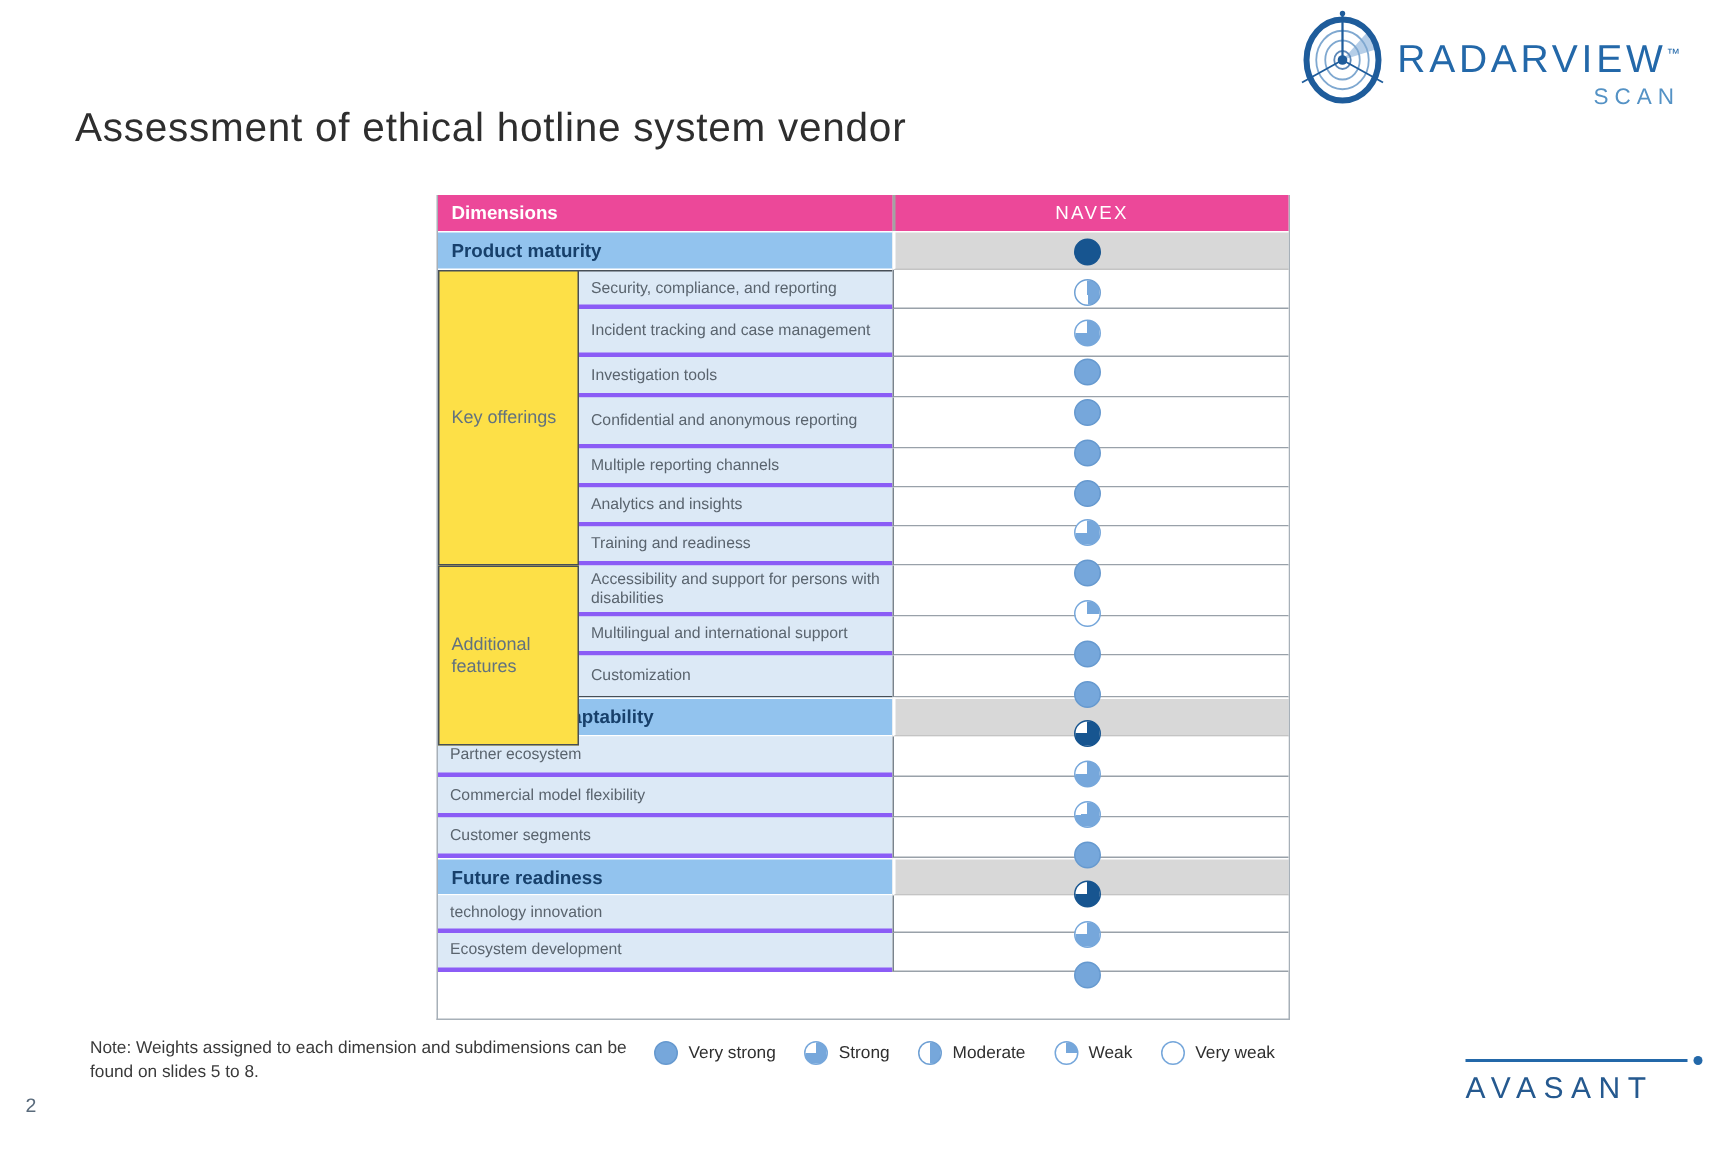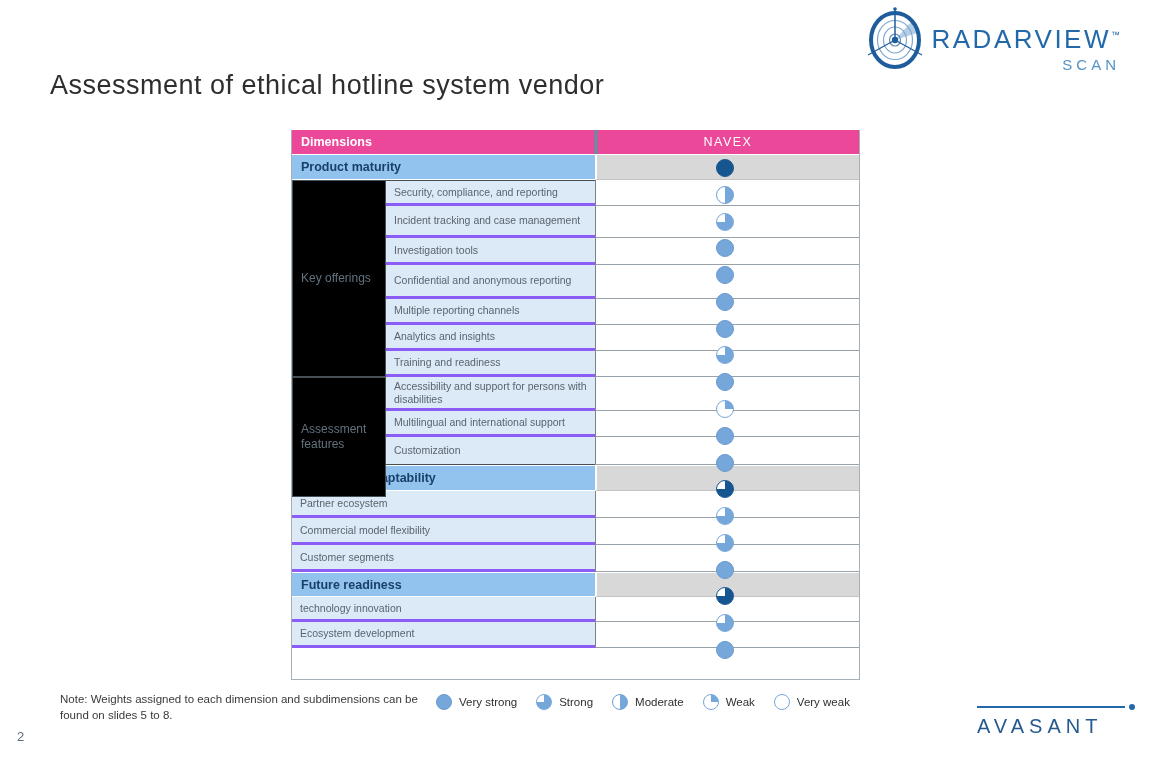--- a/index.html
+++ b/index.html
@@ -21,38 +21,38 @@
   
   .table-wrap { position:absolute; left:291px; top:130px; width:569px; height:550px;
                 border:1px solid #a7b0b8; border-top:none; }
   .row { display:flex; width:100%; }
   .lp { width:304px; position:relative; }
   .rp { width:265px; position:relative; }
 
   .hdr-row .lp, .hdr-row .rp { background:#ec4899; color:#fff; display:flex; align-items:center; }
   .hdr-row .lp { font-weight:bold; font-size:12.5px; padding-left:9px; }
   .hdr-row .rp { justify-content:center; font-size:12.5px; letter-spacing:1.5px;
-                 border-left:2px solid #14b8a6;text-align:right; }
+                 border-left:2px solid #a3a3a3;text-align:right; }
 
   .band-row .lp { background:#92c3ee; color:#17406b; font-weight:bold; font-size:12.5px;
                   display:flex; align-items:center; padding-left:9px;
                   border-top:1.5px solid #fff; border-bottom:1px solid #fff; }
   .band-row .rp { background:#d8d8d8; border-left:2px solid #fff;
                   border-top:1.5px solid #fff; border-bottom:1px solid #c4c4c4; }
 
   .sub-row .lp { background:#dce9f6; border-bottom:3px solid #8b5cf6; }
   .sub-row .rp { background:#ffffff; border-left:1px solid #79838d;
                  border-bottom:1px solid #99a1a9; }
   .sub-row .lbl { height:100%; display:flex; align-items:center; padding:2px 6px 2px 8px;
                   font-size:10.5px; line-height:1.2; color:#5a646e; }
   .sub-row.grp .lbl { margin-left:94px; }
   .blocktop .lp { border-top:1px solid #474f57; }
   .blockbot .lp { border-bottom:1px solid #474f57; }
 
-  .gbox { position:absolute; left:0; width:94px; background:#000000;
+  .gbox { position:absolute; left:0; width:94px; background:#fde047;
           border:1px solid #474f57; display:flex; align-items:center;
           padding-left:8px; font-size:12px; line-height:1.25; color:#62727f; z-index:3; }
   .gbox.key { top:50px; height:197px; }
   .gbox.add { top:247px; height:120px; }
 
   
   .icons-overlay { position:absolute; left:424px; top:0; width:20px; height:550px; z-index:4; }
   .ic { width:18px; height:18px; border-radius:50%; position:absolute; left:0; }
   .very-strong      { background:#76a7db; border:1px solid #6699cf; }
   .strong           { background:conic-gradient(#76a7db 0deg 270deg,#ffffff 270deg 360deg);
@@ -218,21 +218,21 @@
       <div class="rp"></div>
     </div>
     <div class="row sub-row" style="height:26px">
       <div class="lp">
           <div class="lbl">Ecosystem development</div>
         </div>
       <div class="rp"></div>
     </div>
 
     <div class="gbox key">Key offerings</div>
-    <div class="gbox add">Assessment features</div>
+    <div class="gbox add">Additional features</div>
 
     <div class="icons-overlay" id="icons-overlay">
         <div class="ic very-strong-dark" title="Product maturity" style="top: 29px;"></div>
         <div class="ic moderate" title="Security, compliance, and reporting" style="top: 55.78px;"></div>
         <div class="ic strong" title="Incident tracking and case management" style="top: 82.56px;"></div>
         <div class="ic very-strong" title="Investigation tools" style="top: 109.34px;"></div>
         <div class="ic very-strong" title="Confidential and anonymous reporting" style="top: 136.12px;"></div>
         <div class="ic very-strong" title="Multiple reporting channels" style="top: 162.9px;"></div>
         <div class="ic very-strong" title="Analytics and insights" style="top: 189.68px;"></div>
         <div class="ic strong" title="Training and education" style="top: 216.46px;"></div>

